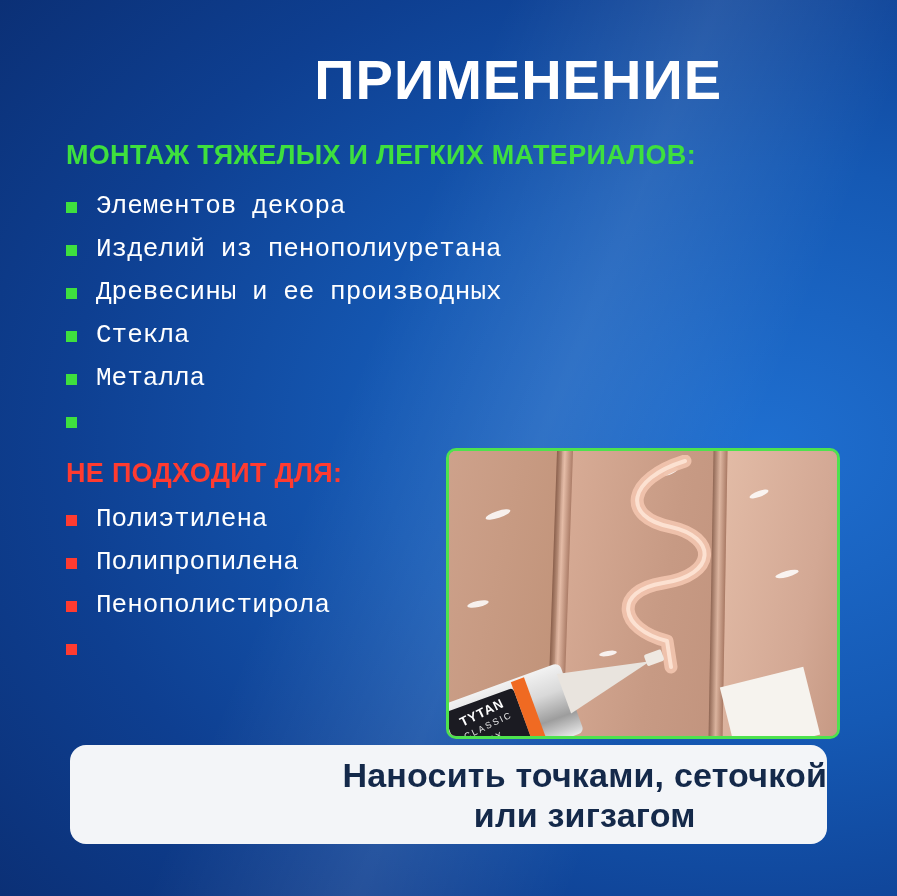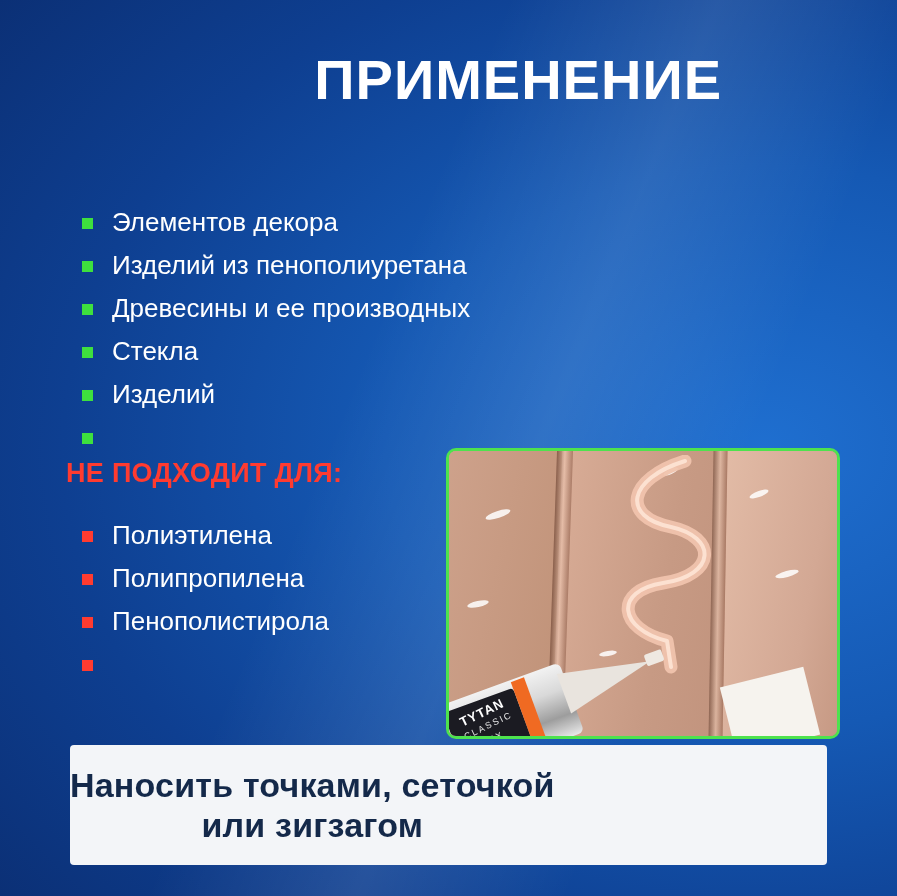--- a/index.html
+++ b/index.html
@@ -62,23 +62,24 @@
   }
   .head-red {
     left: 66px;
     top: 458px;
     color: #ff3b30;
     text-align: center;
   }
 
   ul.list {
     position: absolute;
-    margin: 16px;
+    margin: 0;
     padding: 0;
     list-style: none;
+    font-family: Liberation Mono, monospace;
   }
   ul.green-list { left: 66px; top: 185px; }
   ul.red-list  { left: 66px; top: 498px; }
 
   ul.list li {
     position: relative;
     color: #ffffff;
     font-size: 26px;
     line-height: 43px;
     padding-left: 30px;
@@ -227,50 +228,51 @@
     background: #f6f3ee;
     transform: rotate(-14deg);
   }
 
   
   .caption {
     position: absolute;
     left: 70px;
     top: 745px;
     width: 757px;
-    height: 120px;
+    height: 99px;
     background: #f3f5f8;
-    border-radius: 4px;
+    border-radius: 16px;
     display: flex;
     align-items: center;
-    justify-content: flex-start;
+    justify-content: flex-end;
     text-align: center;
   }
   .caption .caption-text {
     color: #14294a;
     font-size: 34px;
     font-weight: bold;
     line-height: 40px;
     letter-spacing: 0.2px;
   }
 </style>
 </head>
 <body>
 
 <div class="poster">
 
   <div class="title">ПРИМЕНЕНИЕ</div>
 
+  <div class="section-head head-green">МОНТАЖ ТЯЖЕЛЫХ И ЛЕГКИХ МАТЕРИАЛОВ:</div>
 
   <ul class="list green-list">
     <li><span class="bullet"></span><span>Элементов декора</span></li>
     <li><span class="bullet"></span><span>Изделий из пенополиуретана</span></li>
     <li><span class="bullet"></span><span>Древесины и ее производных</span></li>
     <li><span class="bullet"></span><span>Стекла</span></li>
-    <li><span class="bullet"></span><span>Изделий</span></li>
+    <li><span class="bullet"></span><span>Металла</span></li>
     <li><span class="bullet"></span></li>
   </ul>
 
   <div class="section-head head-red">НЕ ПОДХОДИТ ДЛЯ:</div>
 
   <ul class="list red-list">
     <li><span class="bullet"></span><span>Полиэтилена</span></li>
     <li><span class="bullet"></span><span>Полипропилена</span></li>
     <li><span class="bullet"></span><span>Пенополистирола</span></li>
     <li><span class="bullet"></span></li>

